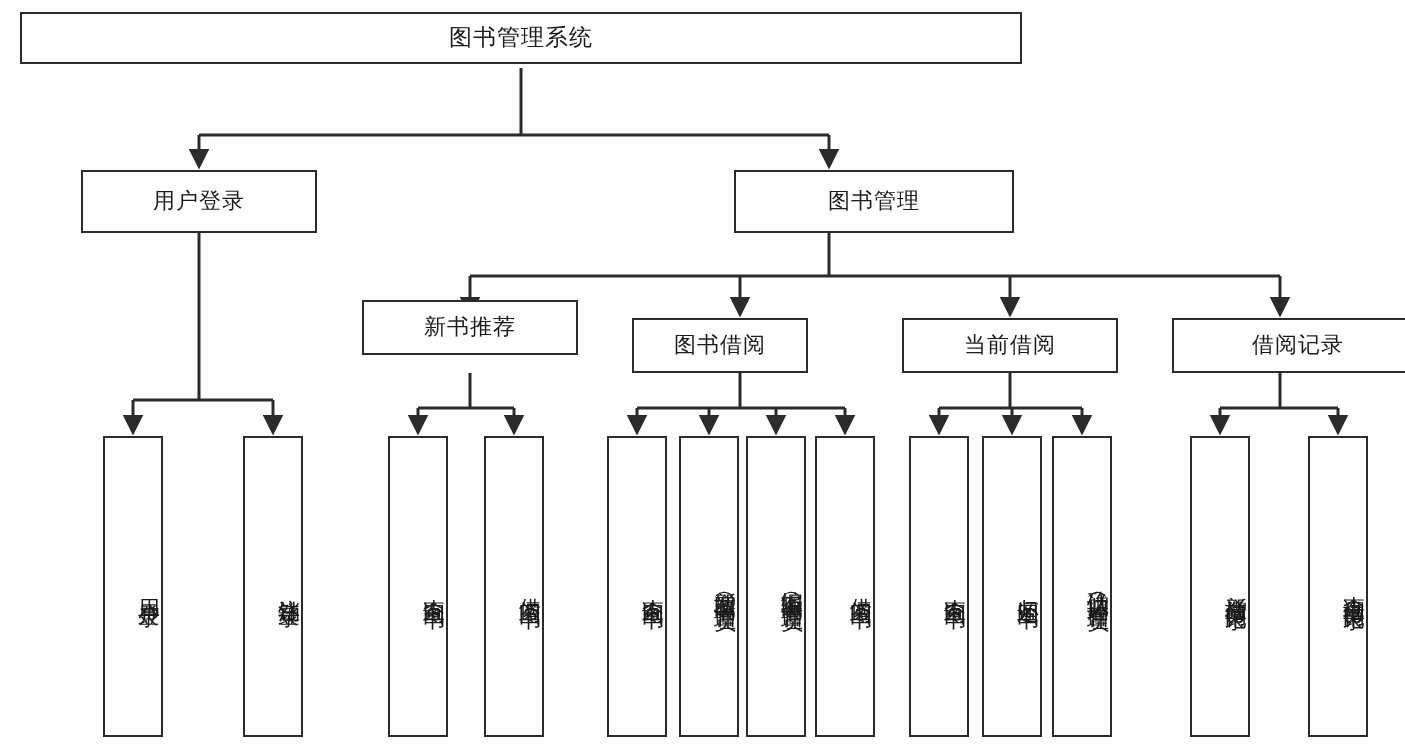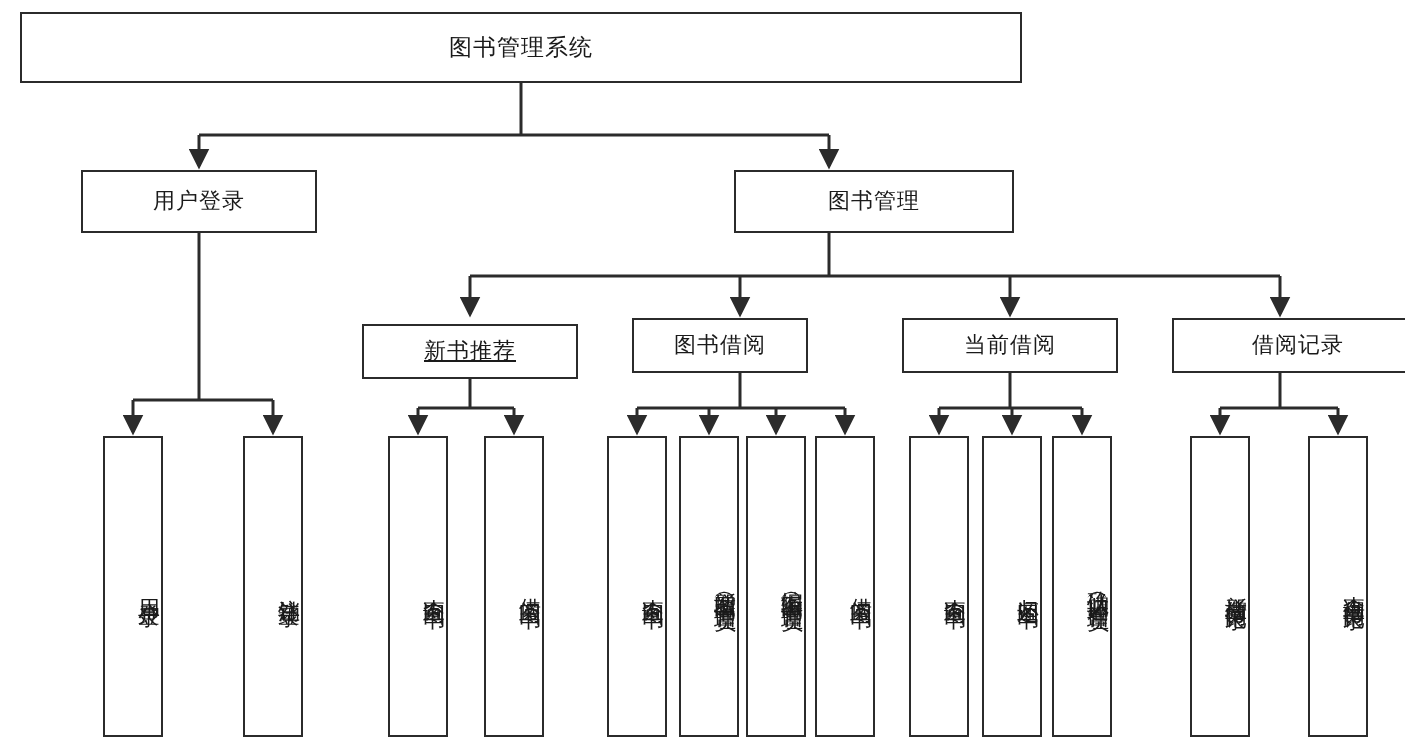--- a/index.html
+++ b/index.html
@@ -114,32 +114,32 @@
         <line x1="939" y1="408" x2="939" y2="432" marker-end="url(#arrow)"></line>
         <line x1="1012" y1="408" x2="1012" y2="432" marker-end="url(#arrow)"></line>
         <line x1="1082" y1="408" x2="1082" y2="432" marker-end="url(#arrow)"></line>
         <line x1="1280" y1="373" x2="1280" y2="408"></line>
         <line x1="1220" y1="408" x2="1338" y2="408"></line>
         <line x1="1220" y1="408" x2="1220" y2="432" marker-end="url(#arrow)"></line>
         <line x1="1338" y1="408" x2="1338" y2="432" marker-end="url(#arrow)"></line>
       </g>
   </svg>
 
-  <div class="node horiz root" style="left: 20px; top: 12px; width: 1002px; height: 71px;">
+  <div class="node horiz root" style="left: 20px; top: 12px; width: 1002px; height: 52px;">
     <span>图书管理系统</span>
   </div>
 
   <div class="node horiz" style="left: 81px; top: 170px; width: 236px; height: 63px;">
     <span>用户登录</span>
   </div>
   <div class="node horiz" style="left: 734px; top: 170px; width: 280px; height: 63px;">
     <span>图书管理</span>
   </div>
 
-  <div class="node horiz" style="left: 362px; top: 324px; width: 216px; height: 55px; text-decoration: underline;">
+  <div class="node horiz" style="left: 362px; top: 300px; width: 216px; height: 55px;">
     <span>新书推荐</span>
   </div>
   <div class="node horiz" style="left: 632px; top: 318px; width: 176px; height: 55px;">
     <span>图书借阅</span>
   </div>
   <div class="node horiz" style="left: 902px; top: 318px; width: 216px; height: 55px;">
     <span>当前借阅</span>
   </div>
   <div class="node horiz" style="left: 1172px; top: 318px; width: 252px; height: 55px;">
     <span>借阅记录</span>

